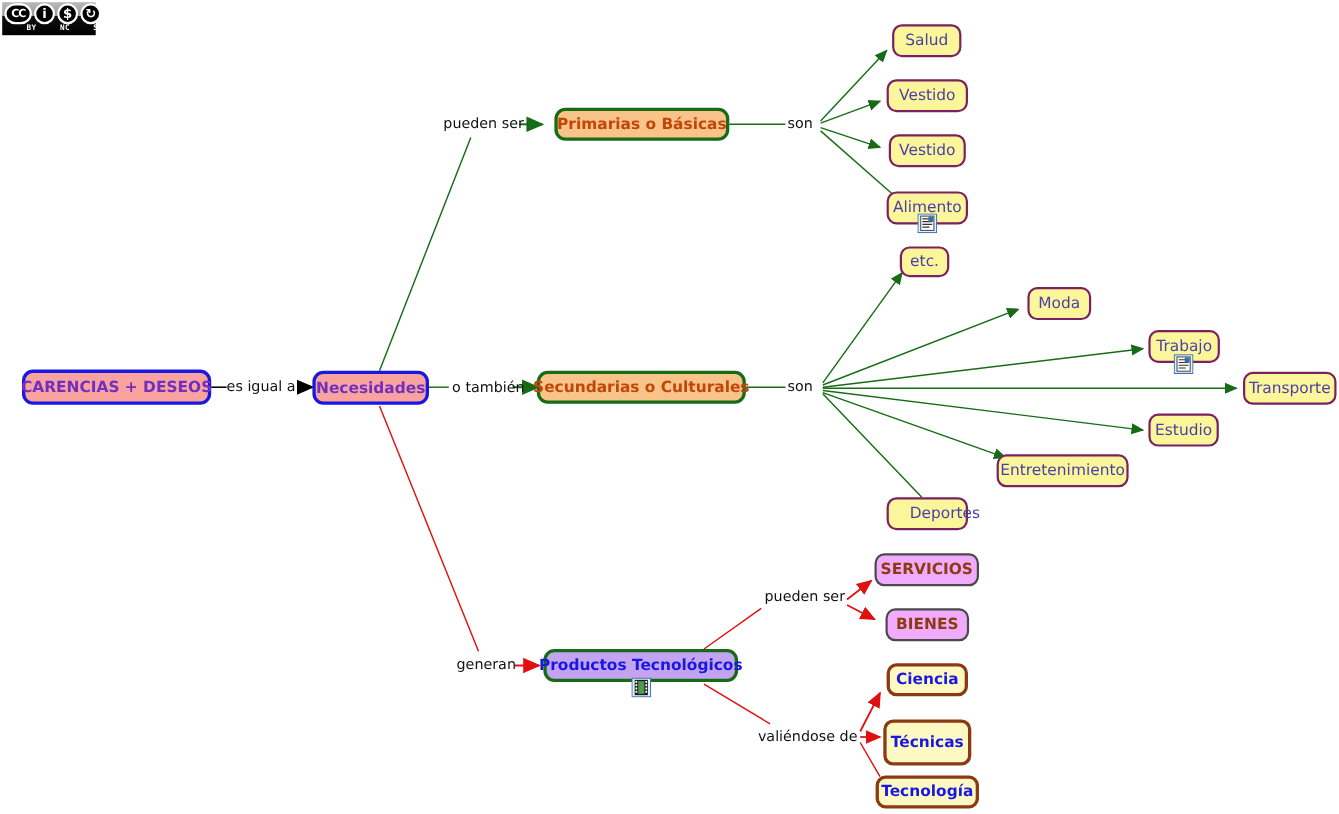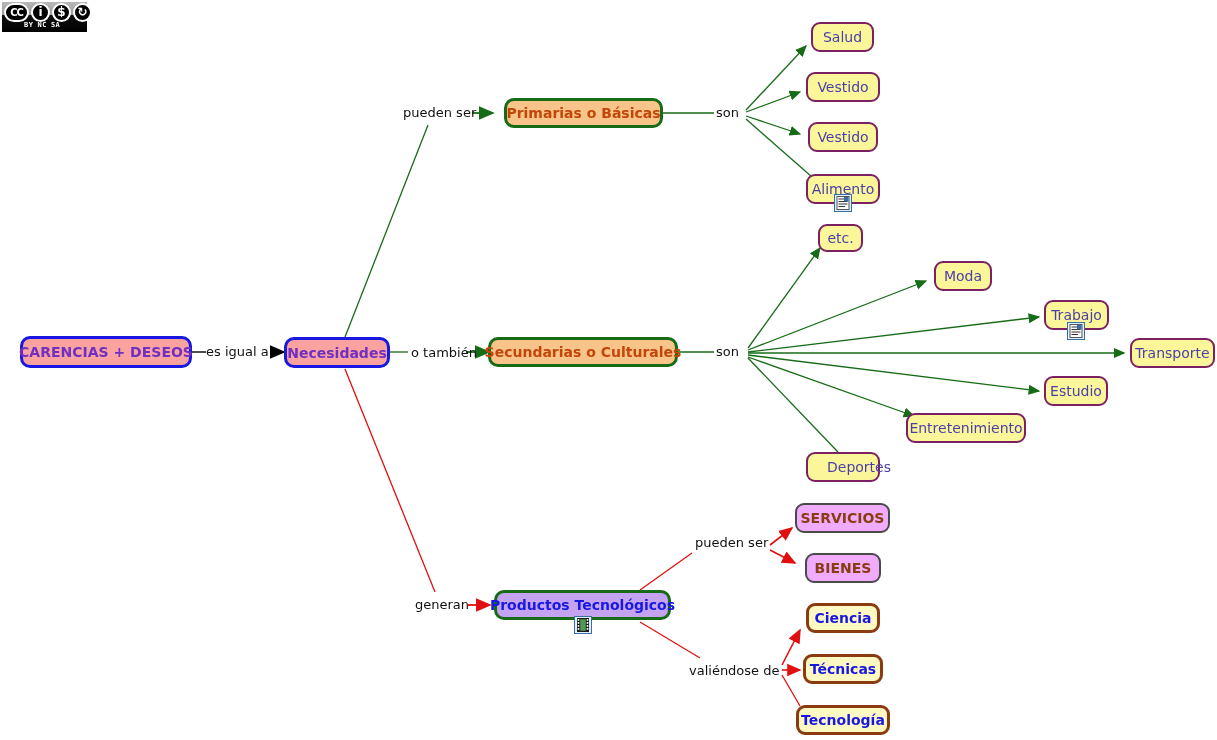--- a/index.html
+++ b/index.html
@@ -55,21 +55,21 @@
     font-size: 12px;
     font-weight: bold;
     line-height: 15px;
     text-align: center;
   }
   .cc-circle.wide { width: 25px; border-radius: 40%/50%; font-size: 10px; letter-spacing: -1px; }
   .cc-labels {
     position: absolute;
     left: 22px; top: 19px;
     display: flex;
-    gap: 4px;
+    gap: 21px;
     color: #ffffff;
     font-family: "DejaVu Sans Mono", monospace;
     font-size: 7px;
     font-weight: bold;
     letter-spacing: 0.5px;
   }
 
   
   .node {
     position: absolute;
@@ -344,21 +344,21 @@
   </div>
 
   <div class="node style-green" style="left:805px; top:553px; width:76px; height:30px;">
     <span class="label">BIENES</span>
   </div>
 
   <div class="node style-lilac" style="left:806px; top:603px; width:74px; height:30px;">
     <span class="label">Ciencia</span>
   </div>
 
-  <div class="node style-lilac" style="left:803px; top:654px; width:80px; height:30px;">
+  <div class="node style-lilac" style="left:803px; top:654px; width:80px; height:42px;">
     <span class="label">Técnicas</span>
   </div>
 
   <div class="node style-lilac" style="left:796px; top:705px; width:94px; height:30px;">
     <span class="label">Tecnología</span>
   </div>
 
 </div>
 
 </body></html>

